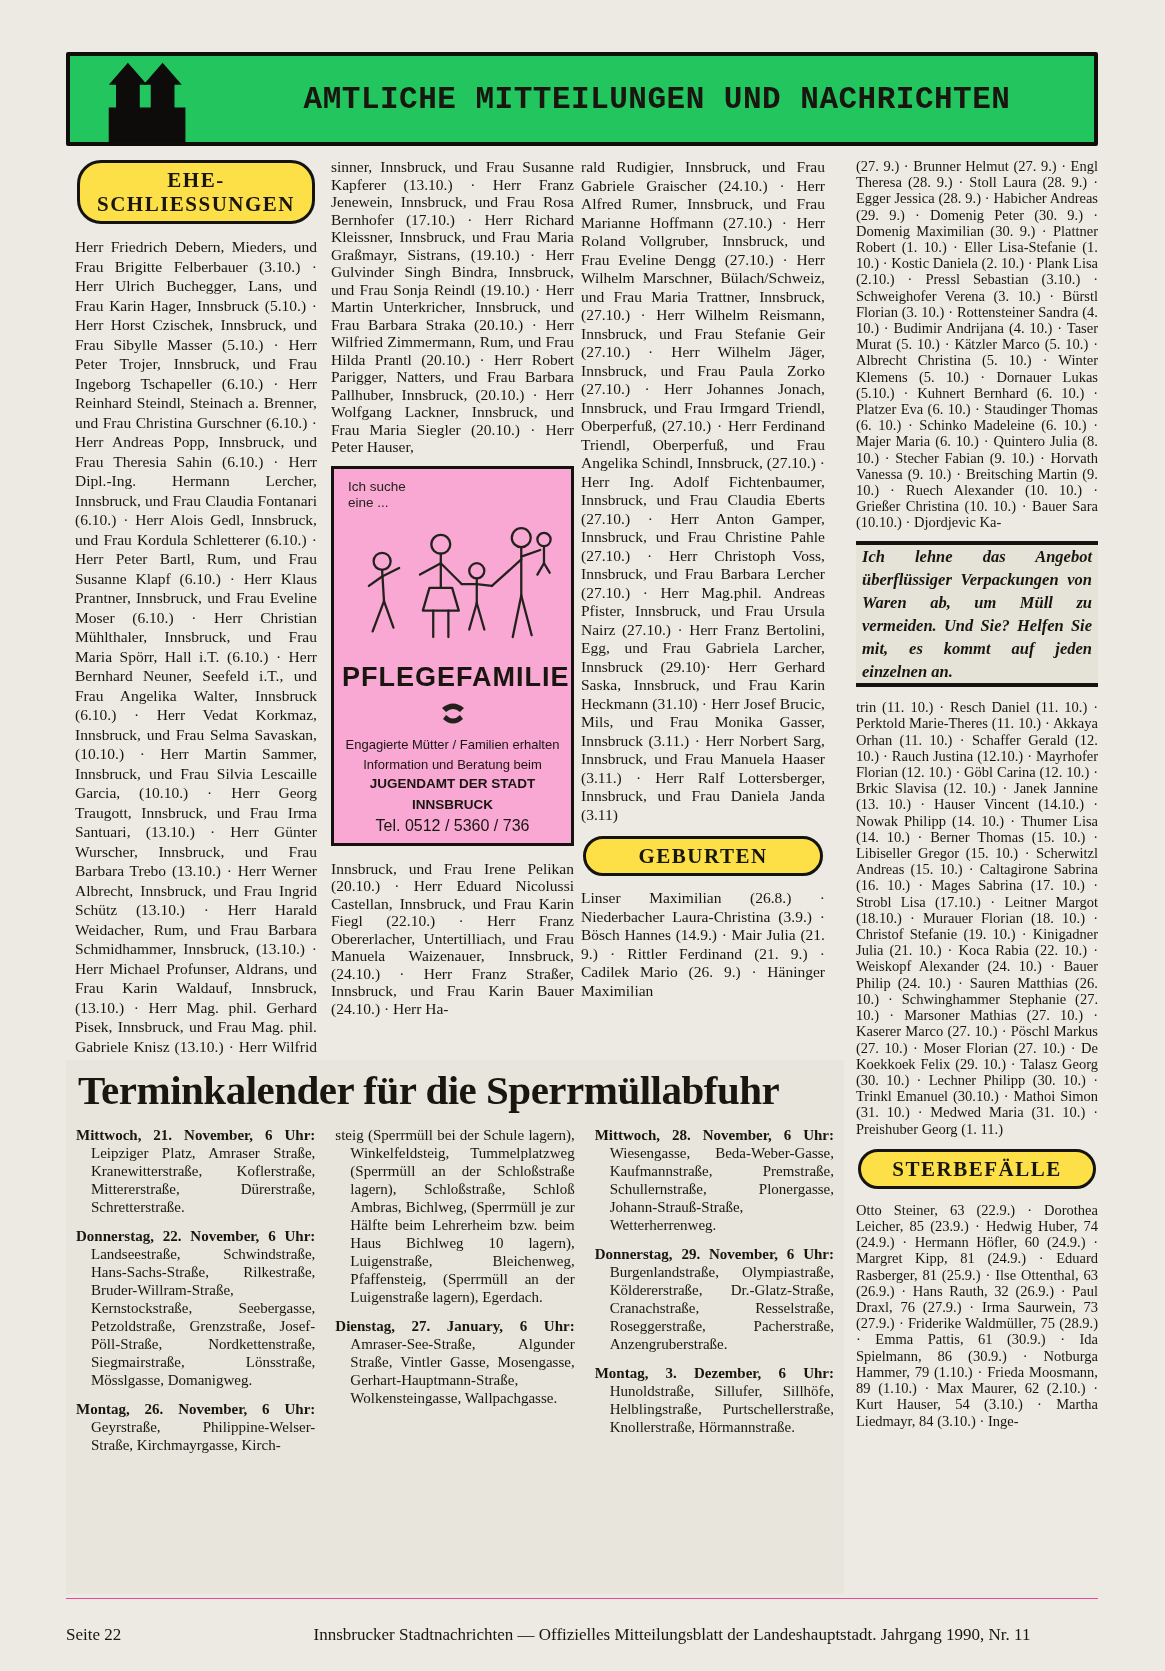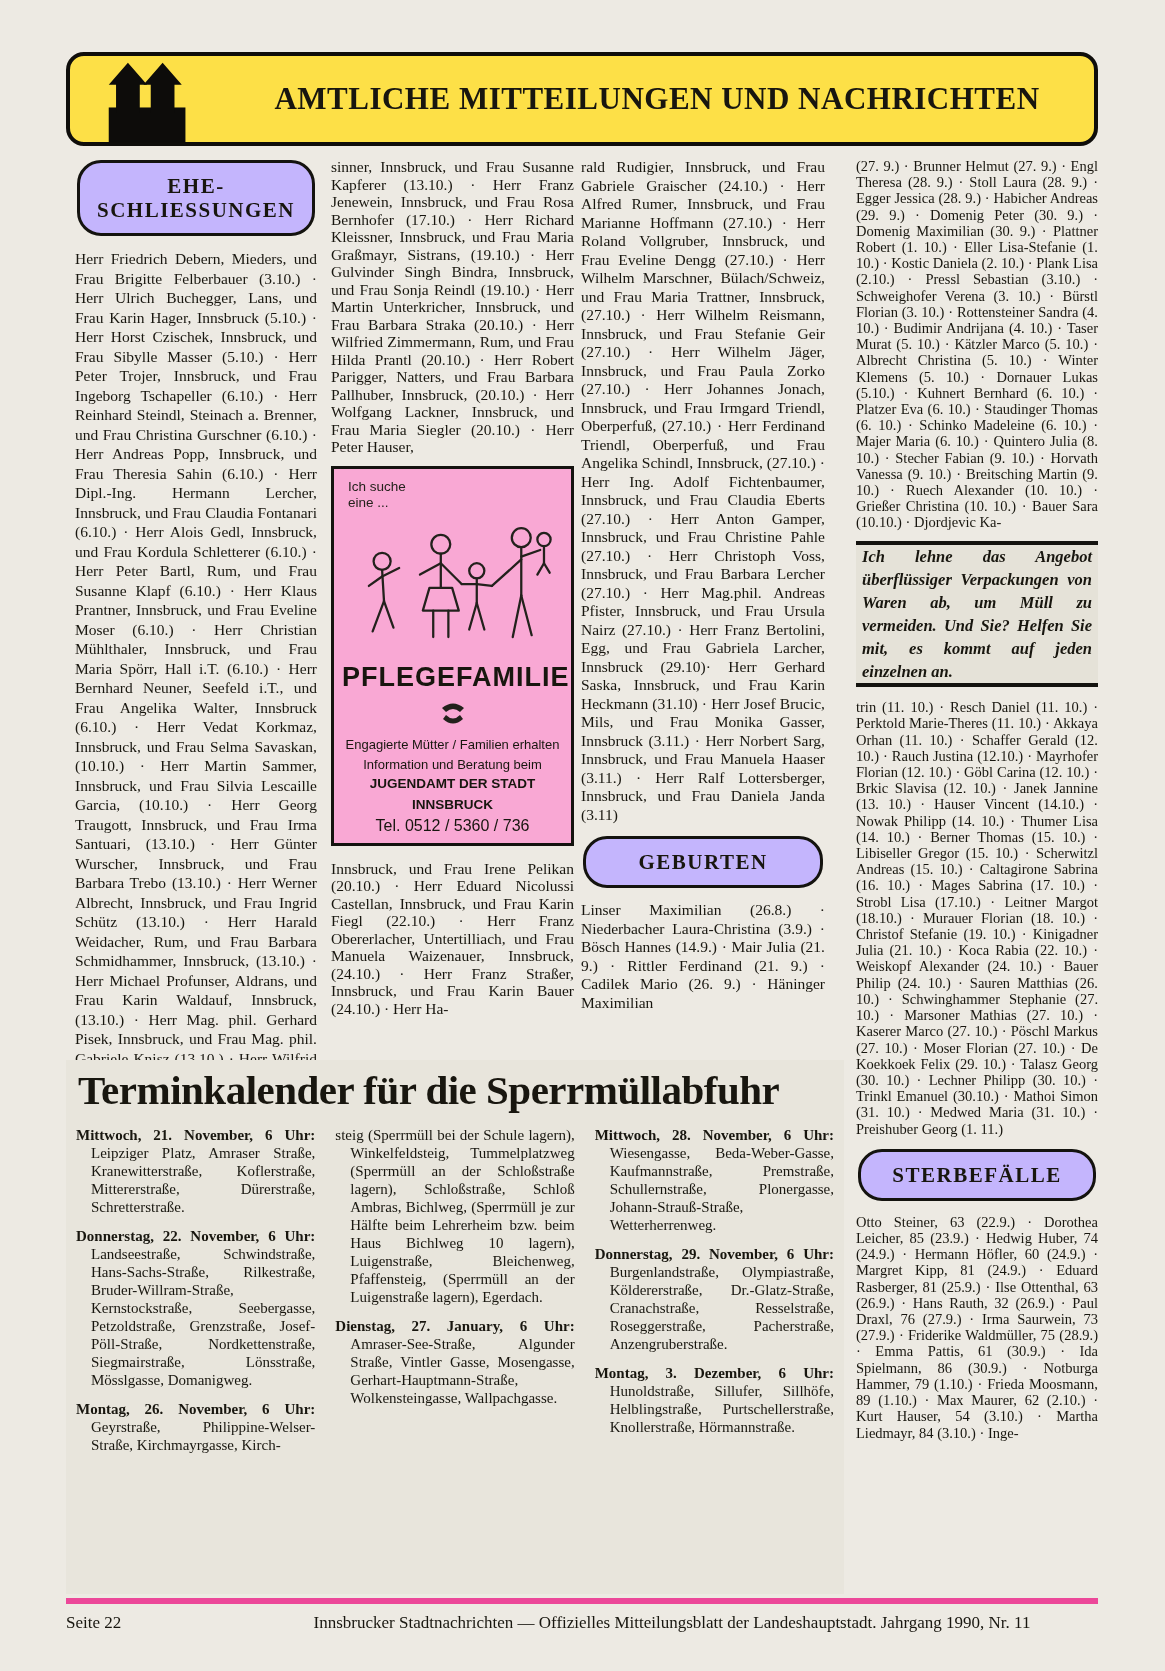--- a/index.html
+++ b/index.html
@@ -8,24 +8,25 @@
     position:relative;
     width:1165px;height:1671px;
     background:#edeae3;
     color:#18160f;
     font-family:"Liberation Serif","DejaVu Serif",serif;
     overflow:hidden;
   }
   
   .masthead-box{
     position:absolute;left:66px;top:52px;width:1032px;height:94px;
-    border:4px solid #0f0e0b;border-radius:18px;
-    background:#fde047;
+    border:4px solid #0f0e0b;border-radius:2px;
+    background:#22c55e;
     display:flex;align-items:center;
     box-sizing:border-box;
+    font-family:Liberation Mono, monospace;
   }
   .masthead-logo{position:absolute;left:18px;top:4px;}
   .masthead-title{
     flex:1;text-align:center;margin:0 0 0 150px;
     font-size:31px;font-weight:bold;letter-spacing:.5px;
   }
   
   .col{position:absolute;top:158px;box-sizing:border-box;overflow:hidden;}
   .col1{left:75px;width:242px;height:902px;}
   .col2{left:331px;width:243px;height:902px;}
@@ -37,22 +38,22 @@
     text-align:justify;
   }
   .col1 .body-text{line-height:19.5px;}
   .col3 .body-text{line-height:18.5px;}
   .col4 .body-text{font-size:14.5px;line-height:16.2px;}
   
   .pill{
     border:3px solid #14130f;border-radius:24px;
     text-align:center;font-weight:bold;
     font-size:21px;letter-spacing:1.5px;
-    padding:11px 4px;margin:2px 2px 13px 2px;
-    background:#c4b5fd;
+    padding:5px 4px;margin:2px 2px 13px 2px;
+    background:#fde047;
   }
   .pill .pill-line{display:block;line-height:1.15;}
   .col3 .pill,.col4 .pill{margin-top:12px;}
   
   .ad-box{
     border:3px solid #14130f;
     margin:10px 0 14px 0;
     padding:10px 8px 8px 8px;
     font-family:"Liberation Sans","DejaVu Sans",sans-serif;
     background:#f9a8d4;
@@ -97,22 +98,22 @@
   .tk-head{font-weight:bold;}
   .tk-notes{
     position:absolute;left:75px;top:1500px;width:764px;
     font-weight:bold;font-size:15.5px;line-height:1.55;
     text-align:justify;
   }
   .tk-notes p{margin:0;}
   
   .footer{
     position:absolute;left:66px;top:1598px;width:1032px;
-    border-top:6px solid #ec4899;
-    padding-top:9px;
+    border-top:1px solid #ec4899;
+    padding-top:26px;
     display:flex;align-items:center;
     font-size:17px;
   }
   .footer .page-label{width:180px;}
   .footer .imprint{flex:1;text-align:center;}
   svg{display:block;}
 </style>
 </head>
 <body>
 

